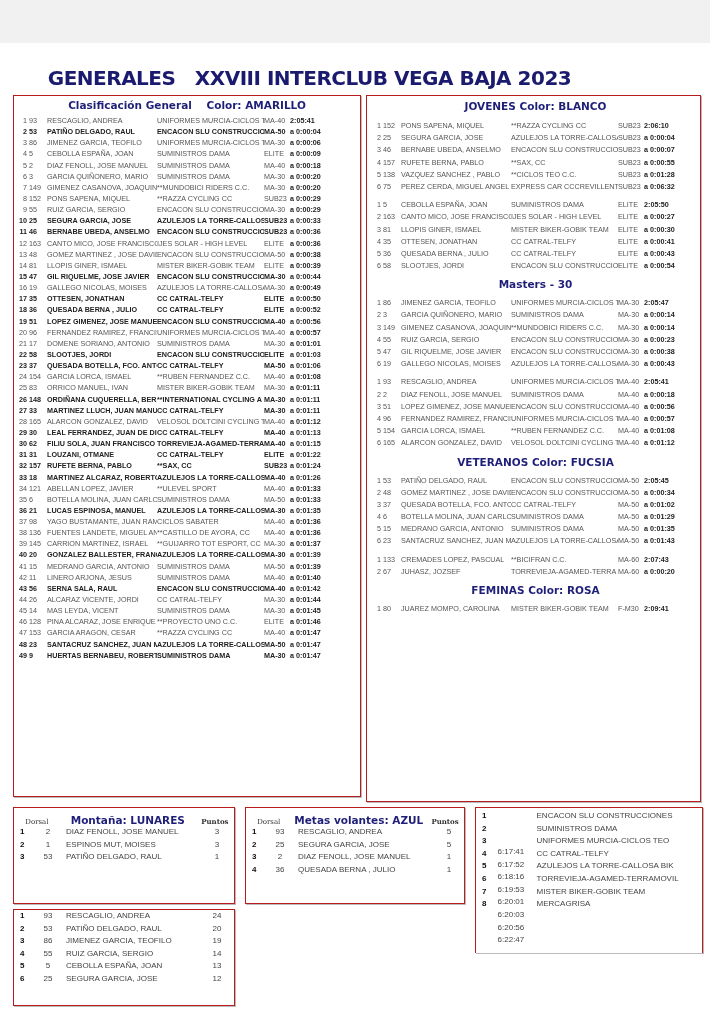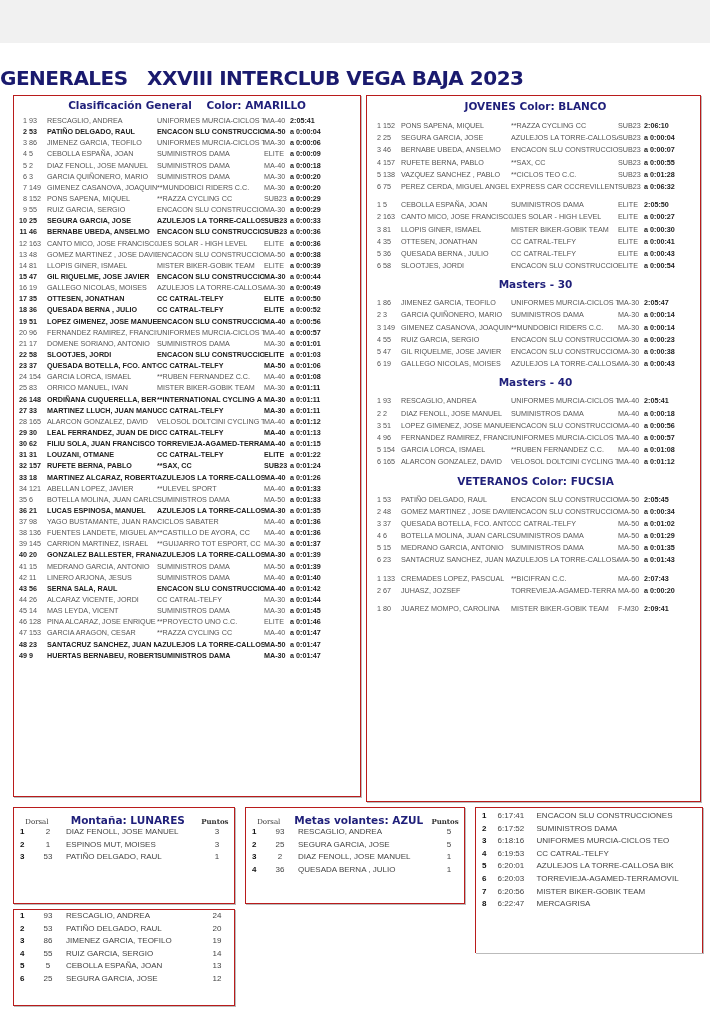--- a/index.html
+++ b/index.html
@@ -1,18 +1,18 @@
 <!DOCTYPE html>
 <html><head>
 <meta charset="utf-8">
 <style>
   html,body{margin:0;padding:0;}
   body{width:710px;height:1023px;background:#fff;font-family:"Liberation Sans",sans-serif;color:#444;position:relative;overflow:hidden;}
   .topband{position:absolute;left:0;top:0;width:710px;height:43px;background:#f1f1f1;}
-  .title{position:absolute;left:0;top:66px;width:619px;text-align:left;font-family:"DejaVu Sans",sans-serif;font-weight:bold;font-size:20px;color:#1a1a6e;letter-spacing:-0.5px;white-space:pre;}
+  .title{position:absolute;left:0;top:66px;width:619px;text-align:center;font-family:"DejaVu Sans",sans-serif;font-weight:bold;font-size:20px;color:#1a1a6e;letter-spacing:-0.5px;white-space:pre;}
   .box{position:absolute;border:1px solid #b91c1c;box-shadow:1px 1px 0 #bbb;background:transparent;}
   .hdr{text-align:center;font-family:"DejaVu Sans",sans-serif;font-weight:bold;font-size:10.5px;color:#1f1f7a;white-space:pre;}
   .row{display:flex;font-size:7.2px;height:11.15px;line-height:11.15px;white-space:nowrap;color:#555;}
   .row.b{font-weight:bold;color:#222;}
   .row span{overflow:hidden;}
   .c-pos{width:10px;text-align:right;padding-right:2px;}
   .c-dor{width:18px;text-align:left;}
   .c-name{width:110px;}
   .c-team{width:107px;}
   .c-cat{width:26px;}
@@ -22,21 +22,21 @@
   .srow .p{width:14px;font-weight:bold;color:#111;padding-left:6px;}
   .srow .d{width:28px;text-align:center;}
   .srow .n{width:140px;padding-left:4px;}
   .srow .pt{width:22px;text-align:center;}
   .shdr{display:flex;align-items:flex-end;height:18px;}
   .shdr .dl{font-family:"DejaVu Serif",serif;font-weight:normal;font-size:7px;color:#333;width:48px;text-align:center;}
   .shdr .tt{font-family:"DejaVu Sans",sans-serif;font-weight:bold;font-size:10.5px;color:#1f1f7a;width:142px;text-align:center;}
   .shdr .pl{font-family:"DejaVu Serif",serif;font-weight:bold;font-size:7px;color:#333;width:40px;text-align:center;}
   .erow{display:flex;font-size:8px;height:12.6px;line-height:12.6px;color:#444;white-space:nowrap;}
   .erow .p{width:16px;font-weight:bold;color:#111;padding-left:6px;}
-  .erow .t{width:40px;}
+  .erow .t{width:40px;margin-top:36px;}
   .erow .n{width:170px;}
 </style>
 </head>
 <body>
 
 <div class="topband"></div>
 <div class="title">GENERALES   XXVIII INTERCLUB VEGA BAJA 2023</div>
 
 <div class="box" style="left:13px;top:95px;width:346px;height:700px;">
   <div class="hdr" style="padding-top:3px;height:16px;">Clasificación General    Color: AMARILLO</div>
@@ -583,21 +583,20 @@
       </div>
       <div class="row" style="height: 12.2px; line-height: 12.2px;">
         <span class="c-pos">6</span>
         <span class="c-dor">19</span>
         <span class="c-name">GALLEGO NICOLAS, MOISES</span>
         <span class="c-team">AZULEJOS LA TORRE-CALLOSA</span>
         <span class="c-cat">MA-30</span>
         <span class="c-time">a 0:00:43</span>
       </div>
       <div style="height: 3px;"></div>
-      <div class="sub">Masters - 40</div>
       <div style="height: 3px;"></div>
       <div class="row" style="height: 12.2px; line-height: 12.2px;">
         <span class="c-pos">1</span>
         <span class="c-dor">93</span>
         <span class="c-name">RESCAGLIO, ANDREA</span>
         <span class="c-team">UNIFORMES MURCIA-CICLOS T</span>
         <span class="c-cat">MA-40</span>
         <span class="c-time">2:05:41</span>
       </div>
       <div class="row" style="height: 12.2px; line-height: 12.2px;">
@@ -703,20 +702,21 @@
       </div>
       <div class="row" style="height: 12.2px; line-height: 12.2px;">
         <span class="c-pos">2</span>
         <span class="c-dor">67</span>
         <span class="c-name">JUHASZ, JOZSEF</span>
         <span class="c-team">TORREVIEJA-AGAMED-TERRA</span>
         <span class="c-cat">MA-60</span>
         <span class="c-time">a 0:00:20</span>
       </div>
       <div style="height: 3px;"></div>
+      <div class="sub">FEMINAS    Color: ROSA</div>
       <div style="height: 3px;"></div>
       <div class="row" style="height: 12.2px; line-height: 12.2px;">
         <span class="c-pos">1</span>
         <span class="c-dor">80</span>
         <span class="c-name">JUAREZ MOMPO, CAROLINA</span>
         <span class="c-team">MISTER BIKER-GOBIK TEAM</span>
         <span class="c-cat">F-M30</span>
         <span class="c-time">2:09:41</span>
       </div>
       <div style="height: 3px;"></div>

